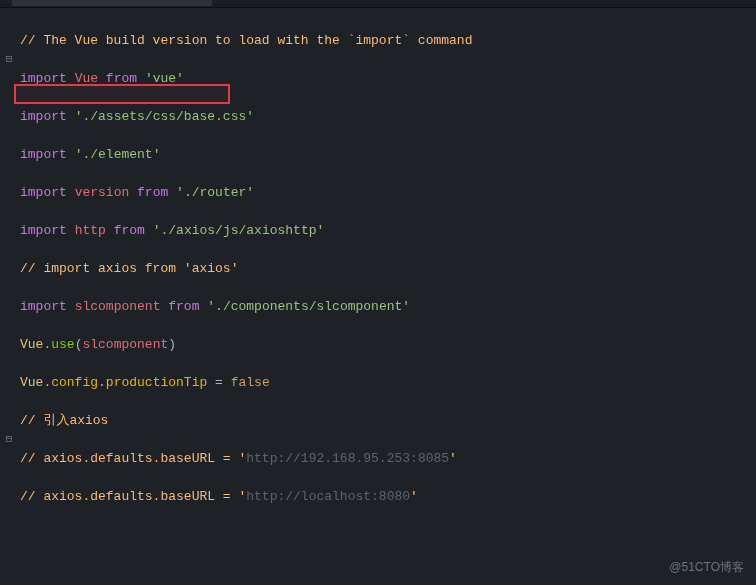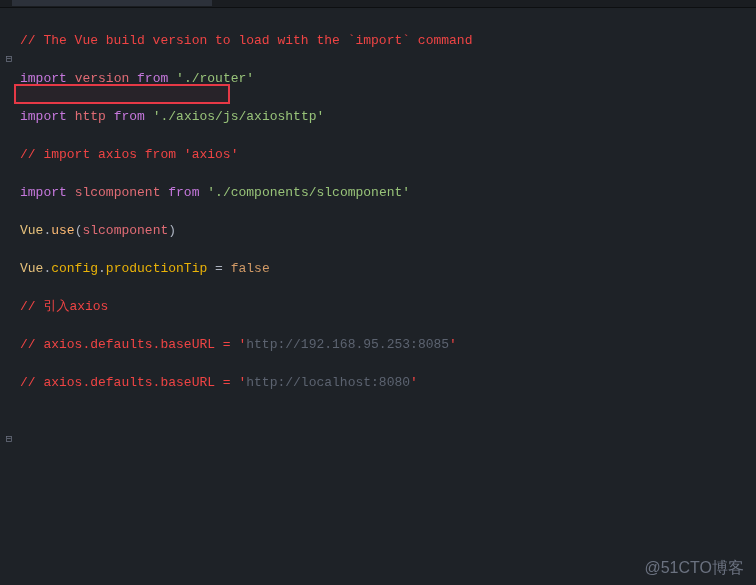--- a/index.html
+++ b/index.html
@@ -40,42 +40,42 @@
       color: #6b7280;
       font-size: 11px;
       cursor: pointer;
     }
     .code {
       flex: 1;
       white-space: pre;
       padding-left: 2px;
     }
     .line { display: block; height: 19px; }
-    .comment { color: #ef4444; font-style: normal; }
+    .comment { color: #fdba74; font-style: normal; }
     .keyword { color: #c678dd; }
     .ident { color: #e06c75; }
     .ident2 { color: #e5c07b; }
     .string { color: #98c379; }
     .punct { color: #abb2bf; }
-    .method { color: #fdba74; margin-top: 21px; }
+    .method { color: #84cc16; margin-top: 21px; }
     .prop { color: #eab308; }
     .bool { color: #d19a66; }
     .url { color: #5c6370; text-decoration-color: #5c6370; }
     .highlight-box {
       position: absolute;
       border: 2px solid #e63946;
       background: rgba(230, 57, 70, 0.05);
       pointer-events: none;
     }
     .watermark {
       position: absolute;
       bottom: 8px;
       right: 12px;
       color: #6b7280;
-      font-size: 16px;
+      font-size: 12px;
       font-family: -apple-system, sans-serif;
     }
   </style>
 </head>
 <body>
 
 <div class="tab-bar">
   <div class="tab-active"></div>
 </div>
 
@@ -106,20 +106,23 @@
     <div class="line fold-marker">⊟</div>
     <div class="line"> </div>
       <div class="line"> </div>
       <div class="line"> </div>
       <div class="line"> </div>
       <div class="line"> </div>
       <div class="line"> </div>
   </div>
   <div class="code">
 <span class="line"><span class="comment">// The Vue build version to load with the `import` command</span></span>
+<span class="line"><span class="keyword">import</span> <span class="ident">Vue</span> <span class="keyword">from</span> <span class="string">'vue'</span></span>
+<span class="line"><span class="keyword">import</span> <span class="string">'./assets/css/base.css'</span></span>
+<span class="line"><span class="keyword">import</span> <span class="string">'./element'</span></span>
 <span class="line"><span class="keyword">import</span> <span class="ident">version</span> <span class="keyword">from</span> <span class="string">'./router'</span></span>
 <span class="line"><span class="keyword">import</span> <span class="ident">http</span> <span class="keyword">from</span> <span class="string">'./axios/js/axioshttp'</span></span>
 <span class="line"><span class="comment">// import axios from 'axios'</span></span>
 <span class="line"><span class="keyword">import</span> <span class="ident">slcomponent</span> <span class="keyword">from</span> <span class="string">'./components/slcomponent'</span></span>
 <span class="line"><span class="ident2">Vue</span><span class="punct">.</span><span class="method">use</span><span class="punct">(</span><span class="ident">slcomponent</span><span class="punct">)</span></span>
 <span class="line"><span class="ident2">Vue</span><span class="punct">.</span><span class="prop">config</span><span class="punct">.</span><span class="prop">productionTip</span><span class="punct"> = </span><span class="bool">false</span></span>
 <span class="line"><span class="comment">// 引入axios</span></span>
 <span class="line"><span class="comment">// axios.defaults.baseURL = '</span><span class="url">http://192.168.95.253:8085</span><span class="comment">'</span></span>
 <span class="line"><span class="comment">// axios.defaults.baseURL = '</span><span class="url">http://localhost:8080</span><span class="comment">'</span></span>
 

